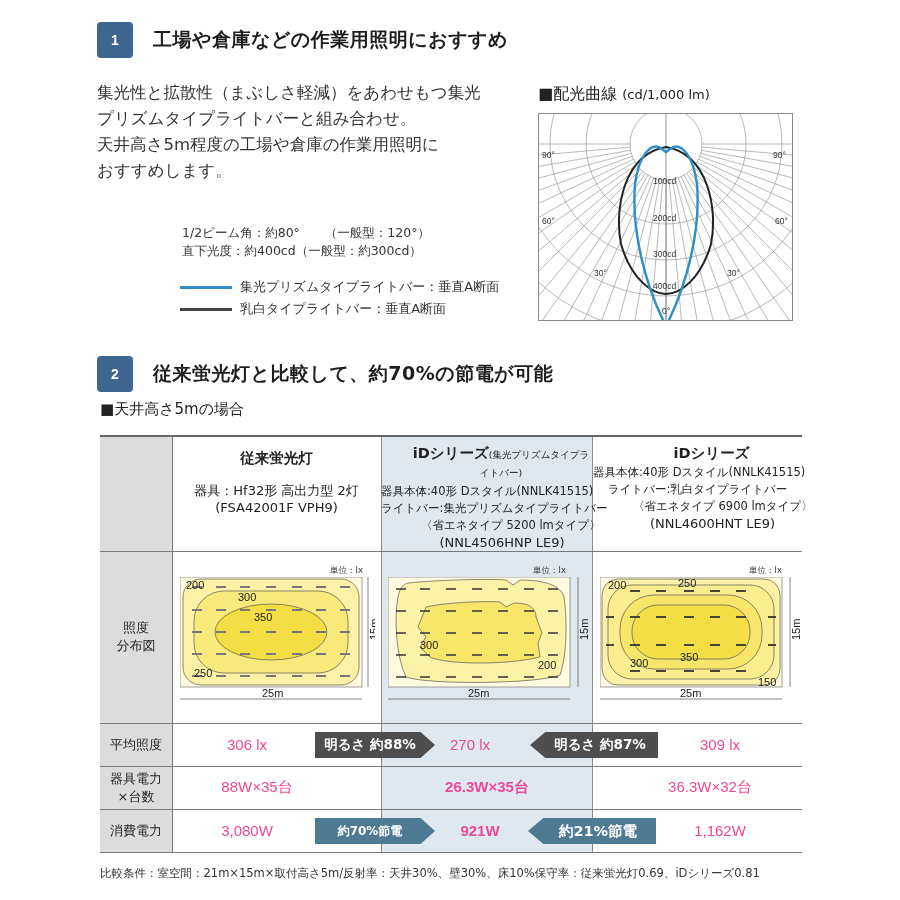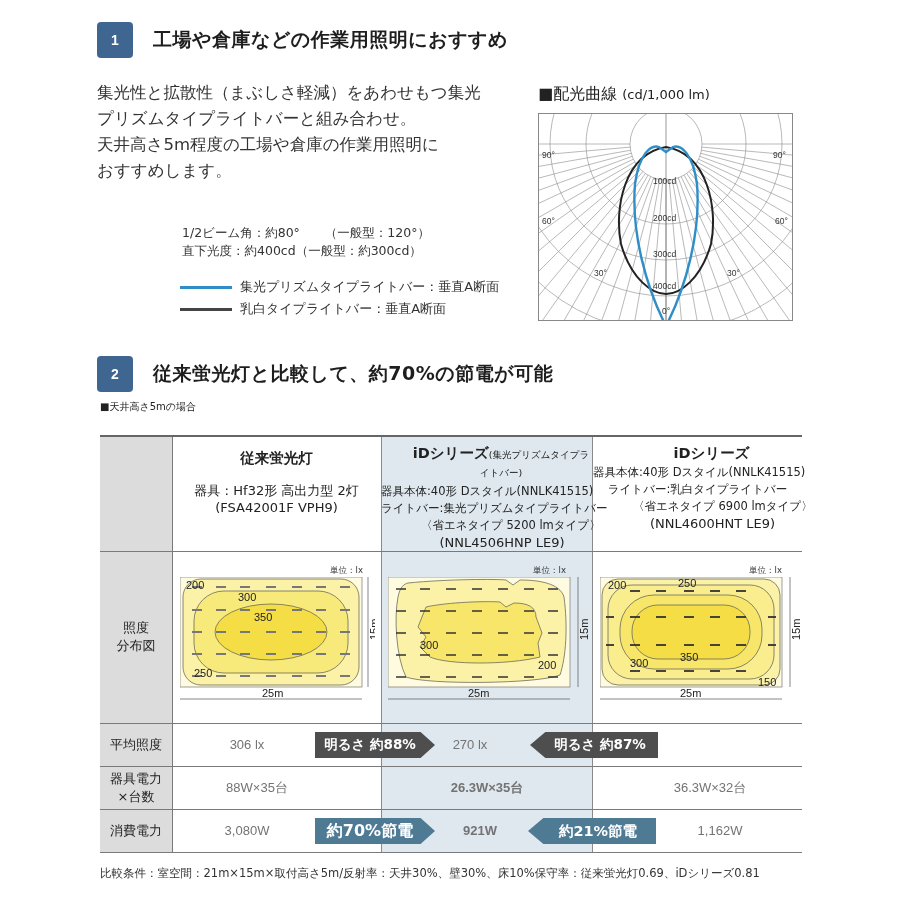--- a/index.html
+++ b/index.html
@@ -17,21 +17,21 @@
   .specs { position: absolute; left: 182px; top: 224px; font-size: 12.5px; line-height: 18px; color: #333; }
   .legend { position: absolute; left: 180px; top: 276px; font-size: 13px; color: #333; }
   .legend-row { display: flex; align-items: center; height: 22px; }
   .legend-line { width: 52px; height: 3px; margin-right: 8px; }
 
   .polar-title { position: absolute; left: 538px; top: 84px; font-size: 16px; color: #222; }
   .polar-title .unit { font-size: 13px; }
   .polar-box { position: absolute; left: 538px; top: 113px; width: 255px; height: 208px; border: 1px solid #888; background: #fff; overflow: hidden; }
 
   #s2 { top: 356px; }
-  .subhead { position: absolute; left: 100px; top: 400px; font-size: 10px; color: #222; }
+  .subhead { position: absolute; left: 100px; top: 400px; font-size: 15px; color: #222; }
 
   .cmp { position: absolute; left: 100px; top: 435px; width: 702px; height: 418px; }
   .col { position: absolute; top: 0; bottom: 0; }
   .col-label { left: 0; width: 72px; background: #dcdcdc; }
   .col-a { left: 72px; width: 209px; background: #fff; }
   .col-b { left: 281px; width: 212px; background: #dfe8ef; border-left: 1px solid #8a8a8a; border-right: 1px solid #8a8a8a; }
   .col-c { left: 493px; width: 209px; background: #fff; }
   .hline { position: absolute; left: 0; width: 702px; height: 1px; background: #7a7a7a; }
   .vline { position: absolute; top: 0; bottom: 0; width: 1px; background: #7a7a7a; left: 72px; }
 
@@ -41,21 +41,21 @@
   .hdr-sub { font-size: 13px; line-height: 17px; margin-top: 14px; }
   .hdr-b, .hdr-c { font-size: 11.5px; line-height: 17px; }
   .hdr-b .hdr-title, .hdr-c .hdr-title { margin-top: 10px; margin-bottom: 2px; padding-left: 28px; }
   .hdr-b .small { font-size: 9.5px; font-weight: normal; }
   .hdr-line { white-space: nowrap; }
 
   .row-label { position: absolute; left: 0; width: 72px; display: flex; align-items: center; justify-content: center; text-align: center; font-size: 13px; line-height: 18px; color: #222; }
   .unit-lbl { position: absolute; font-size: 8.5px; color: #333; }
   .iso { position: absolute; }
 
-  .cell { position: absolute; display: flex; align-items: center; justify-content: center; font-size: 13px; color: #737373; font-family: "Liberation Sans", sans-serif; }
+  .cell { position: absolute; display: flex; align-items: center; justify-content: center; font-size: 15px; color: #ec4899; font-family: "Liberation Sans", sans-serif; }
   .cell.bold { font-weight: bold; }
   .arrow { position: absolute; height: 26px; color: #fff; font-size: 13.5px; font-weight: bold; display: flex; align-items: center; justify-content: center; }
   .arrow-r { clip-path: polygon(0 0, 88% 0, 100% 50%, 88% 100%, 0 100%); padding-right: 10px; }
   .arrow-l { clip-path: polygon(12% 0, 100% 0, 100% 100%, 12% 100%, 0 50%); padding-left: 12px; }
   .gray { background: #4e4e4e; }
   .blue { background: #4e7a94; }
 
   .footnote { position: absolute; left: 100px; top: 866px; font-size: 11.5px; color: #333; white-space: nowrap; }
 </style>
 </head>
@@ -373,28 +373,29 @@
       <text x="80" y="120" font-size="11" fill="#222" font-family="Liberation Sans, sans-serif">25m</text>
       <text x="185" y="62" font-size="11" fill="#222" font-family="Liberation Sans, sans-serif" transform="rotate(-90 193 55)">15m</text>
     </svg>
   </div>
 
   <div class="row-label" style="top:288px;height:43px">平均照度</div>
   <div class="cell" style="left:72px;top:288px;width:150px;height:43px">306 lx</div>
   <div class="arrow arrow-r gray" style="left:215px;top:297px;width:120px">明るさ 約88%</div>
   <div class="cell" style="left:335px;top:288px;width:70px;height:43px">270 lx</div>
   <div class="arrow arrow-l gray" style="left:430px;top:297px;width:128px">明るさ 約87%</div>
+  <div class="cell" style="left:565px;top:288px;width:110px;height:43px">309 lx</div>
 
   <div class="row-label" style="top:331px;height:43px;white-space:pre-line">器具電力
 ×台数</div>
   <div class="cell" style="left:72px;top:331px;width:170px;height:43px">88W×35台</div>
   <div class="cell bold" style="left:281px;top:331px;width:212px;height:43px">26.3W×35台</div>
   <div class="cell" style="left:520px;top:331px;width:180px;height:43px">36.3W×32台</div>
 
   <div class="row-label" style="top:374px;height:43px">消費電力</div>
   <div class="cell" style="left:72px;top:374px;width:150px;height:43px">3,080W</div>
-  <div class="arrow arrow-r blue" style="left:215px;top:383px;width:120px;font-size:16px">約70%節電</div>
+  <div class="arrow arrow-r blue" style="left:215px;top:383px;width:120px;font-size:12px">約70%節電</div>
   <div class="cell bold" style="left:340px;top:374px;width:80px;height:43px">921W</div>
   <div class="arrow arrow-l blue" style="left:428px;top:383px;width:128px;font-size:14.5px">約21%節電</div>
   <div class="cell" style="left:565px;top:374px;width:110px;height:43px">1,162W</div>
 </div>
 
 <div class="footnote">比較条件：室空間：21m×15m×取付高さ5m/反射率：天井30%、壁30%、床10%保守率：従来蛍光灯0.69、iDシリーズ0.81</div>
 
 </body></html>

